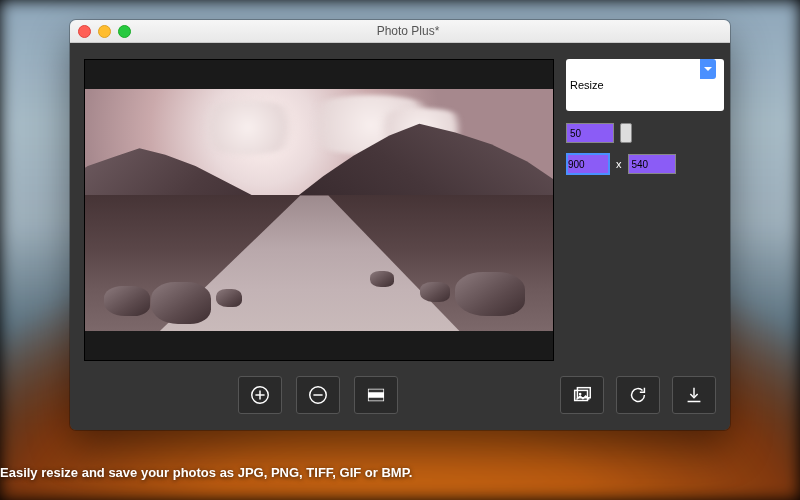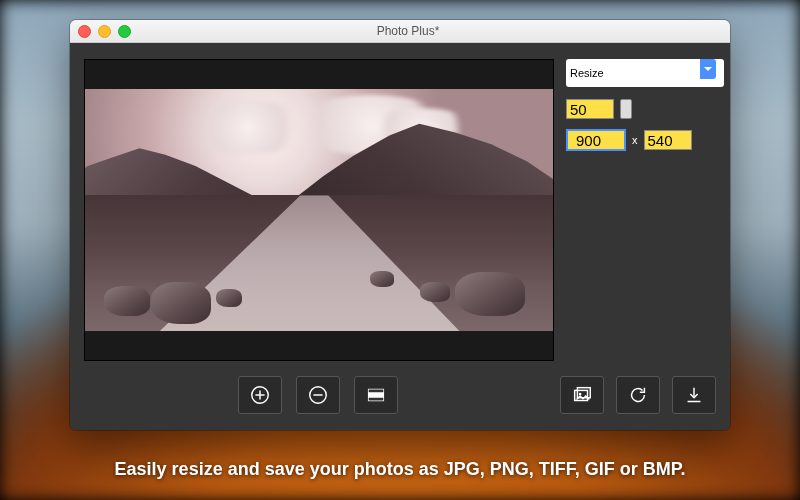--- a/index.html
+++ b/index.html
@@ -36,31 +36,31 @@
   linear-gradient(180deg,rgba(0,0,0,0) 0%,rgba(0,0,0,0) 100%);
   clip-path:polygon(46% 0,52% 0,80% 100%,16% 100%);
   }
 .road::before{content:"";position:absolute;inset:0;background:linear-gradient(180deg,#9d8a8d 0%,#b9a8ab 40%,#c3b3b5 70%,#c9baba 100%)}
 .rock{position:absolute;background:linear-gradient(145deg,#8c7a7d 0%,#5c4a4d 60%,#3e2e31 100%);border-radius:40% 40% 35% 45%}
 .controls{position:absolute;left:14px;top:330px;width:468px;height:44px;display:flex;align-items:center;justify-content:center;gap:14px}
 .ctrl-right{position:absolute;right:14px;top:330px;height:44px;display:flex;align-items:center;gap:12px}
 .cbtn{width:42px;height:36px;background:#2a2a2a;border:1px solid #555;border-radius:3px;display:flex;align-items:center;justify-content:center;color:#eee}
 .cbtn svg{width:22px;height:22px;stroke:#fff;fill:none;stroke-width:1.6}
 .panel{position:absolute;right:14px;top:16px;width:150px;color:#fff;font-size:11px}
-.sel{width:100%;height:20px;background:#fff;color:#000;border:none;border-radius:3px;font-size:11px;padding:4px 4px;appearance:none;position:relative}
+.sel{width:100%;height:20px;background:#fff;color:#000;border:none;border-radius:3px;font-size:11px;padding:16px 4px;appearance:none;position:relative}
 .sel-wrap{position:relative;margin-bottom:12px}
 .sel-arrow{position:absolute;right:0;top:0;width:16px;height:20px;background:#4a90ff;border-radius:0 3px 3px 0;display:flex;align-items:center;justify-content:center}
 .sel-arrow::before{content:"";border-left:4px solid transparent;border-right:4px solid transparent;border-top:4px solid #fff}
 .row{display:flex;align-items:center;gap:6px;margin-bottom:10px}
-.ninput{width:40px;height:18px;background:#fde047;color:#000;border:1px solid #888;font-size:15px;padding:0 3px}
-.ninput.focus{border:2px solid #4a90ff;padding:0 8px}
+.ninput{width:40px;height:18px;background:#8b5cf6;color:#000;border:1px solid #888;font-size:10px;padding:0 3px}
+.ninput.focus{border:2px solid #4a90ff;padding:0 0}
 .stepper{width:10px;height:18px;background:#ddd;border:1px solid #888;border-radius:2px;position:relative}
 .lab{color:#fff;font-size:11px}
 .x{color:#fff;font-size:11px}
-.caption{position:absolute;left:0;right:0;bottom:20px;text-align:center;color:#fff;font-size:18px;font-weight:600;text-shadow:0 1px 4px rgba(0,0,0,.7)}
+.caption{position:absolute;left:0;right:0;bottom:20px;color:#fff;font-size:13px;font-weight:600;text-shadow:0 1px 4px rgba(0,0,0,.7)}
 </style>
 </head>
 <body>
 
 <div class="desktop"></div>
 <div class="overlay"></div>
 
 <div class="window">
   <div class="titlebar">
     <div class="tlights">

